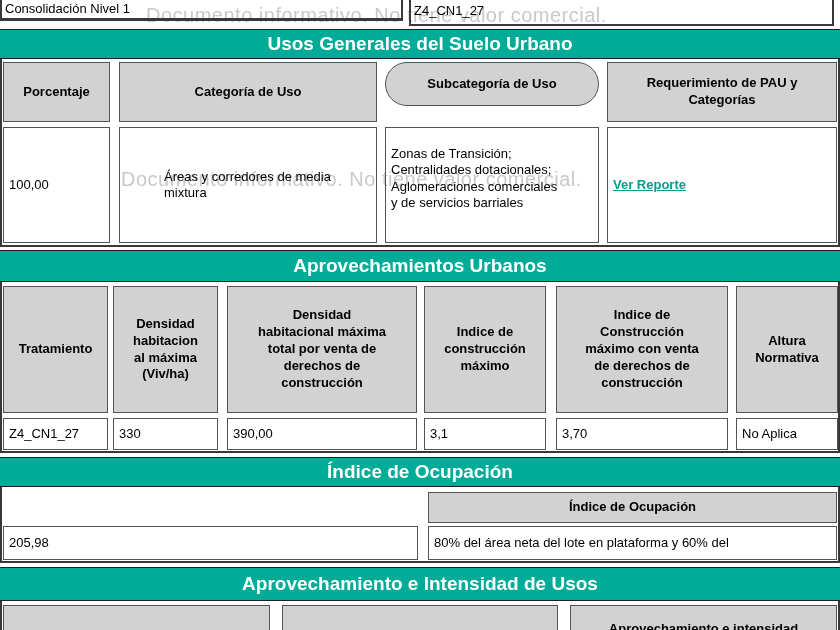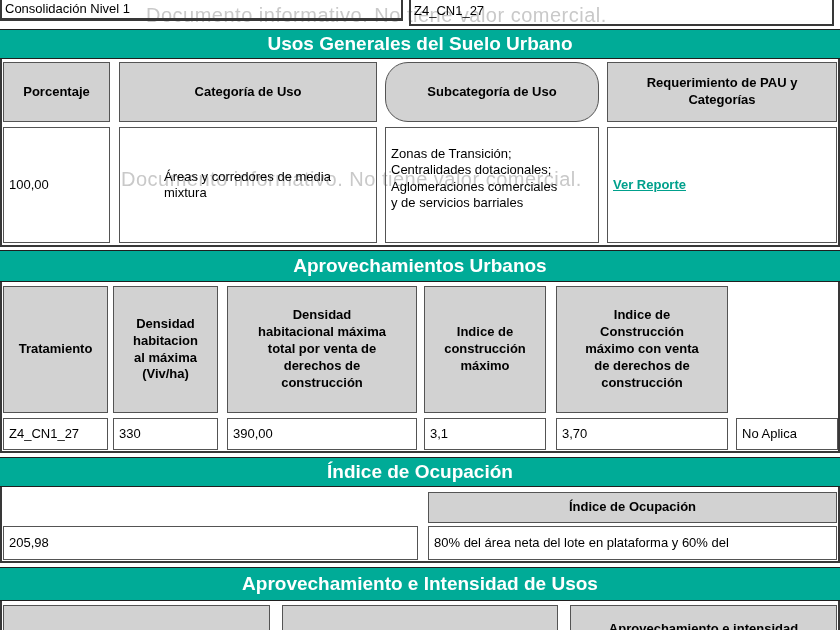--- a/index.html
+++ b/index.html
@@ -53,21 +53,21 @@
 </div>
 <div class="topcell" style="left:409px;top:-12px;width:425px;height:38px;padding-bottom:6px;">
   <span>Z4_CN1_27</span>
 </div>
 
 <div class="section" style="top:29px;height:218px;">
   <div class="caption" style="top:-2px;height:30px;">Usos Generales del Suelo Urbano</div>
 
   <div class="cell hdr" style="left:1px;top:31px;width:107px;height:60px;">Porcentaje</div>
   <div class="cell hdr" style="left:117px;top:31px;width:258px;height:60px;">Categoría de Uso</div>
-  <div class="cell hdr" style="left:383px;top:31px;width:214px;height:60px;border-radius:23px;">Subcategoría de Uso</div>
+  <div class="cell hdr" style="left:383px;top:31px;width:214px;height:44px;border-radius:23px;">Subcategoría de Uso</div>
   <div class="cell hdr" style="left:605px;top:31px;width:230px;height:60px;">Requerimiento de PAU y
 Categorías</div>
 
   <div class="cell data" style="left:1px;top:96px;width:107px;height:116px;">
     <span>100,00</span>
   </div>
   <div class="cell data" style="left:117px;top:96px;width:258px;height:116px;padding-left:44px;">
     <span style="max-width:200px;">Áreas y corredores de media mixtura</span>
   </div>
   <div class="cell data topalign" style="left:383px;top:96px;width:214px;height:116px;white-space:pre-line;">
@@ -95,20 +95,22 @@
 derechos de
 construcción</div>
   <div class="cell hdr" style="left:422px;top:34px;width:122px;height:127px;">Indice de
 construcción
 máximo</div>
   <div class="cell hdr" style="left:554px;top:34px;width:172px;height:127px;">Indice de
 Construcción
 máximo con venta
 de derechos de
 construcción</div>
+  <div class="cell hdr" style="left:734px;top:34px;width:102px;height:127px;">Altura
+Normativa</div>
 
   <div class="cell data" style="left:1px;top:166px;width:105px;height:32px;">Z4_CN1_27</div>
   <div class="cell data" style="left:111px;top:166px;width:105px;height:32px;">330</div>
   <div class="cell data" style="left:225px;top:166px;width:190px;height:32px;">390,00</div>
   <div class="cell data" style="left:422px;top:166px;width:122px;height:32px;">3,1</div>
   <div class="cell data" style="left:554px;top:166px;width:172px;height:32px;">3,70</div>
   <div class="cell data" style="left:734px;top:166px;width:102px;height:32px;">No Aplica</div>
 </div>
 
 <div class="section" style="top:457px;height:106px;">

